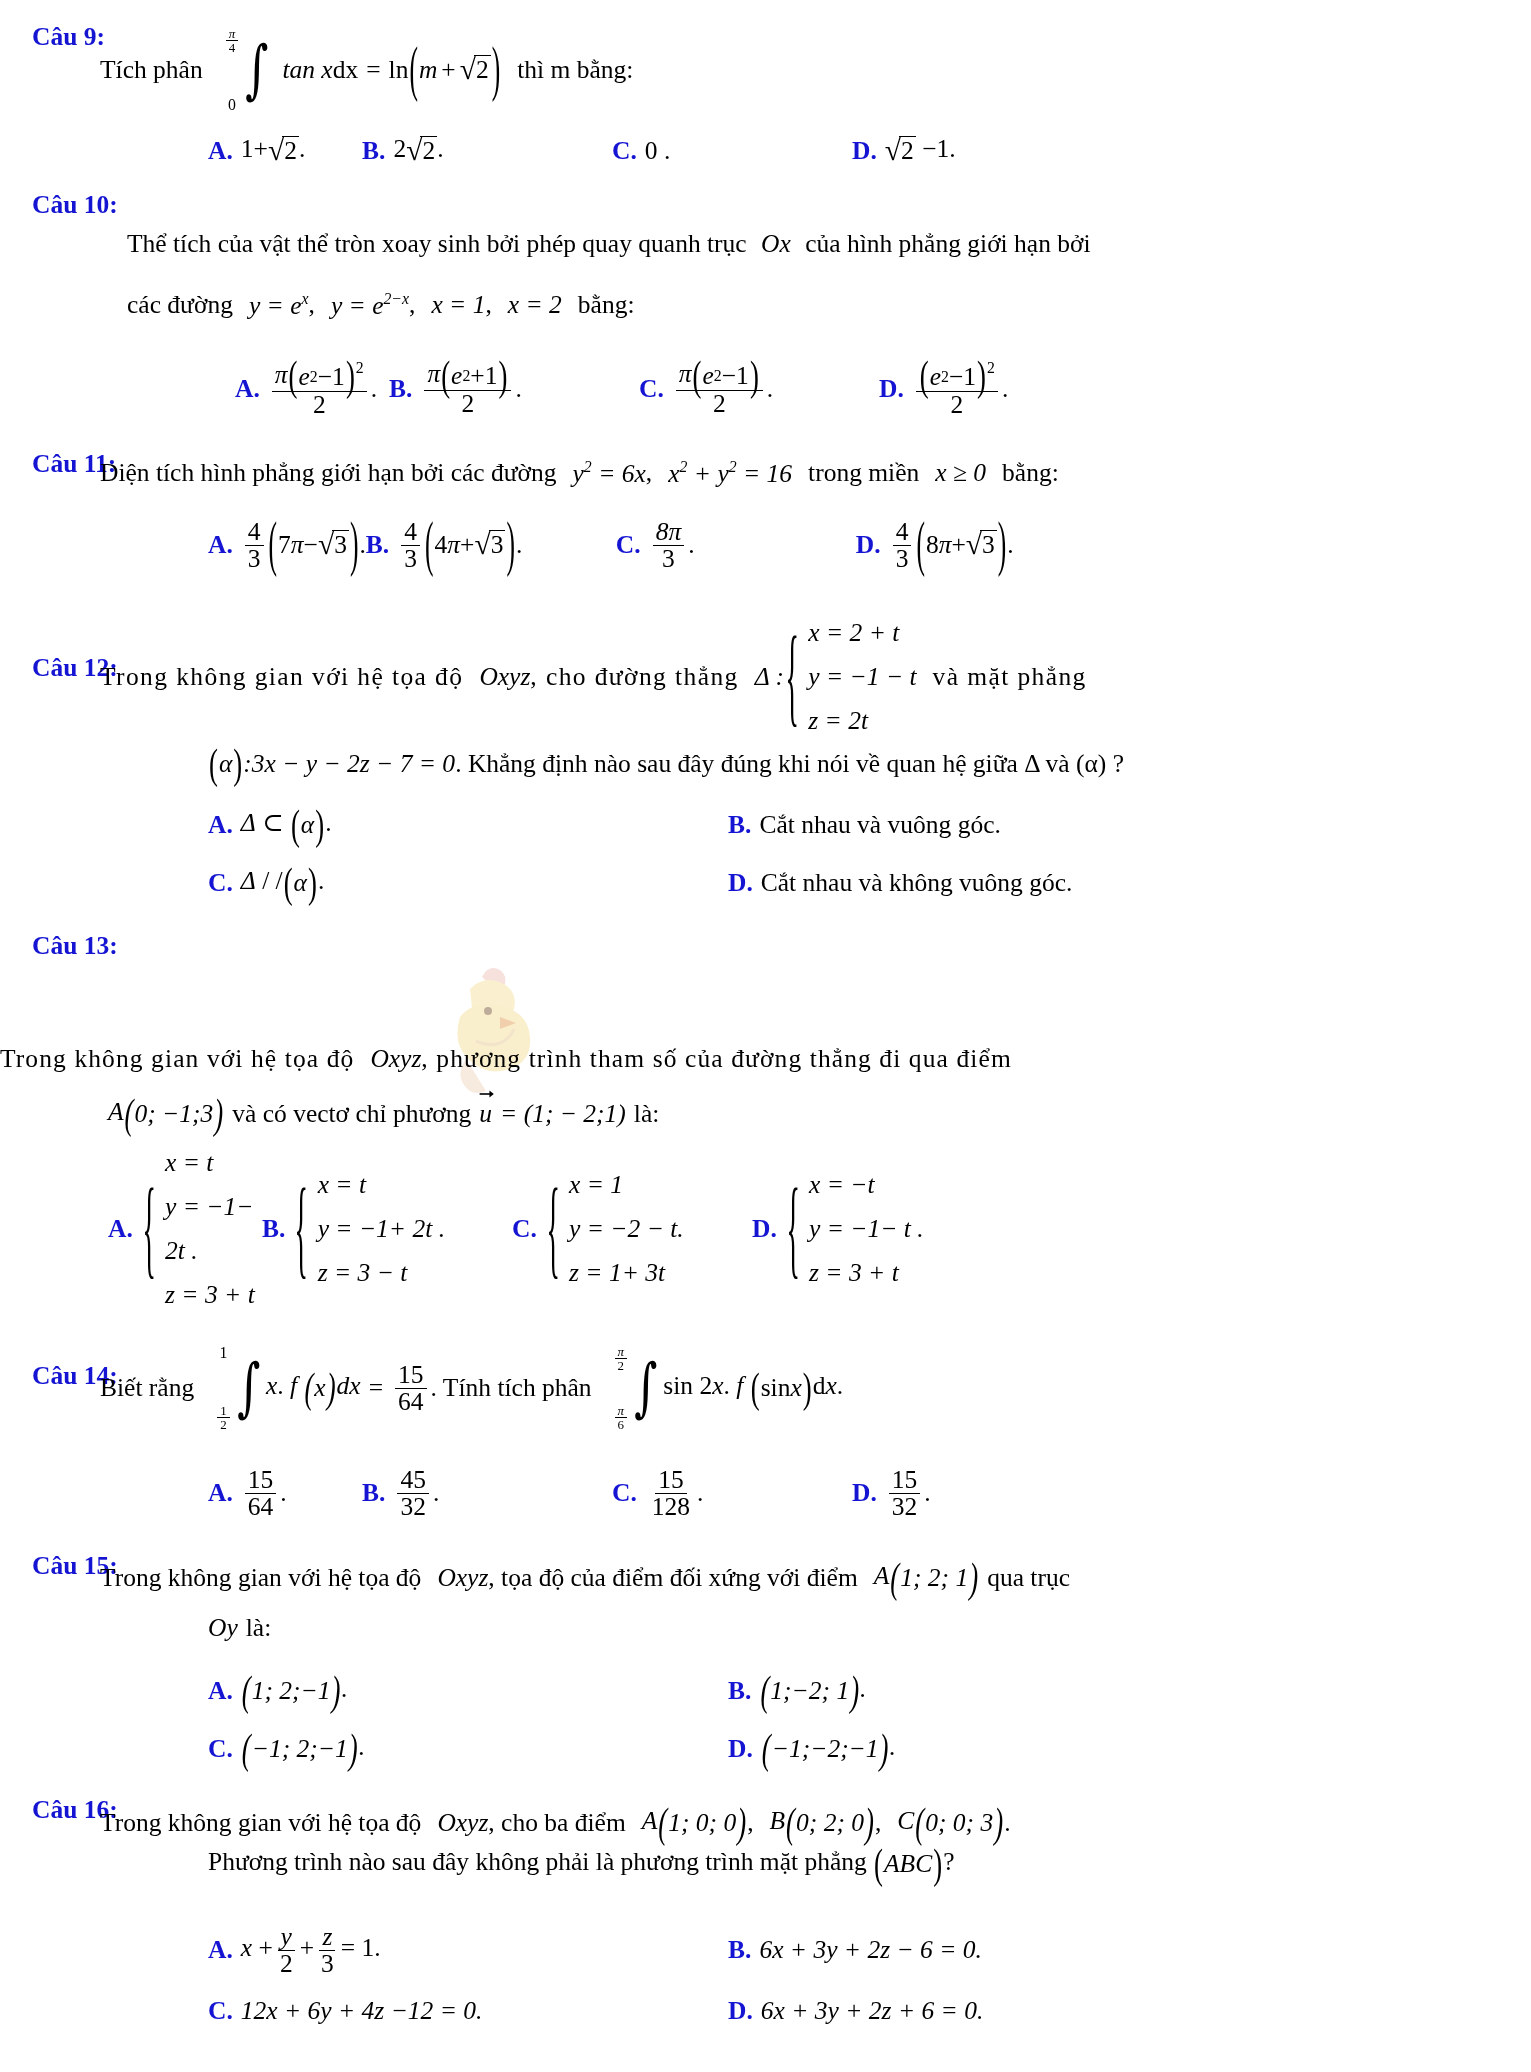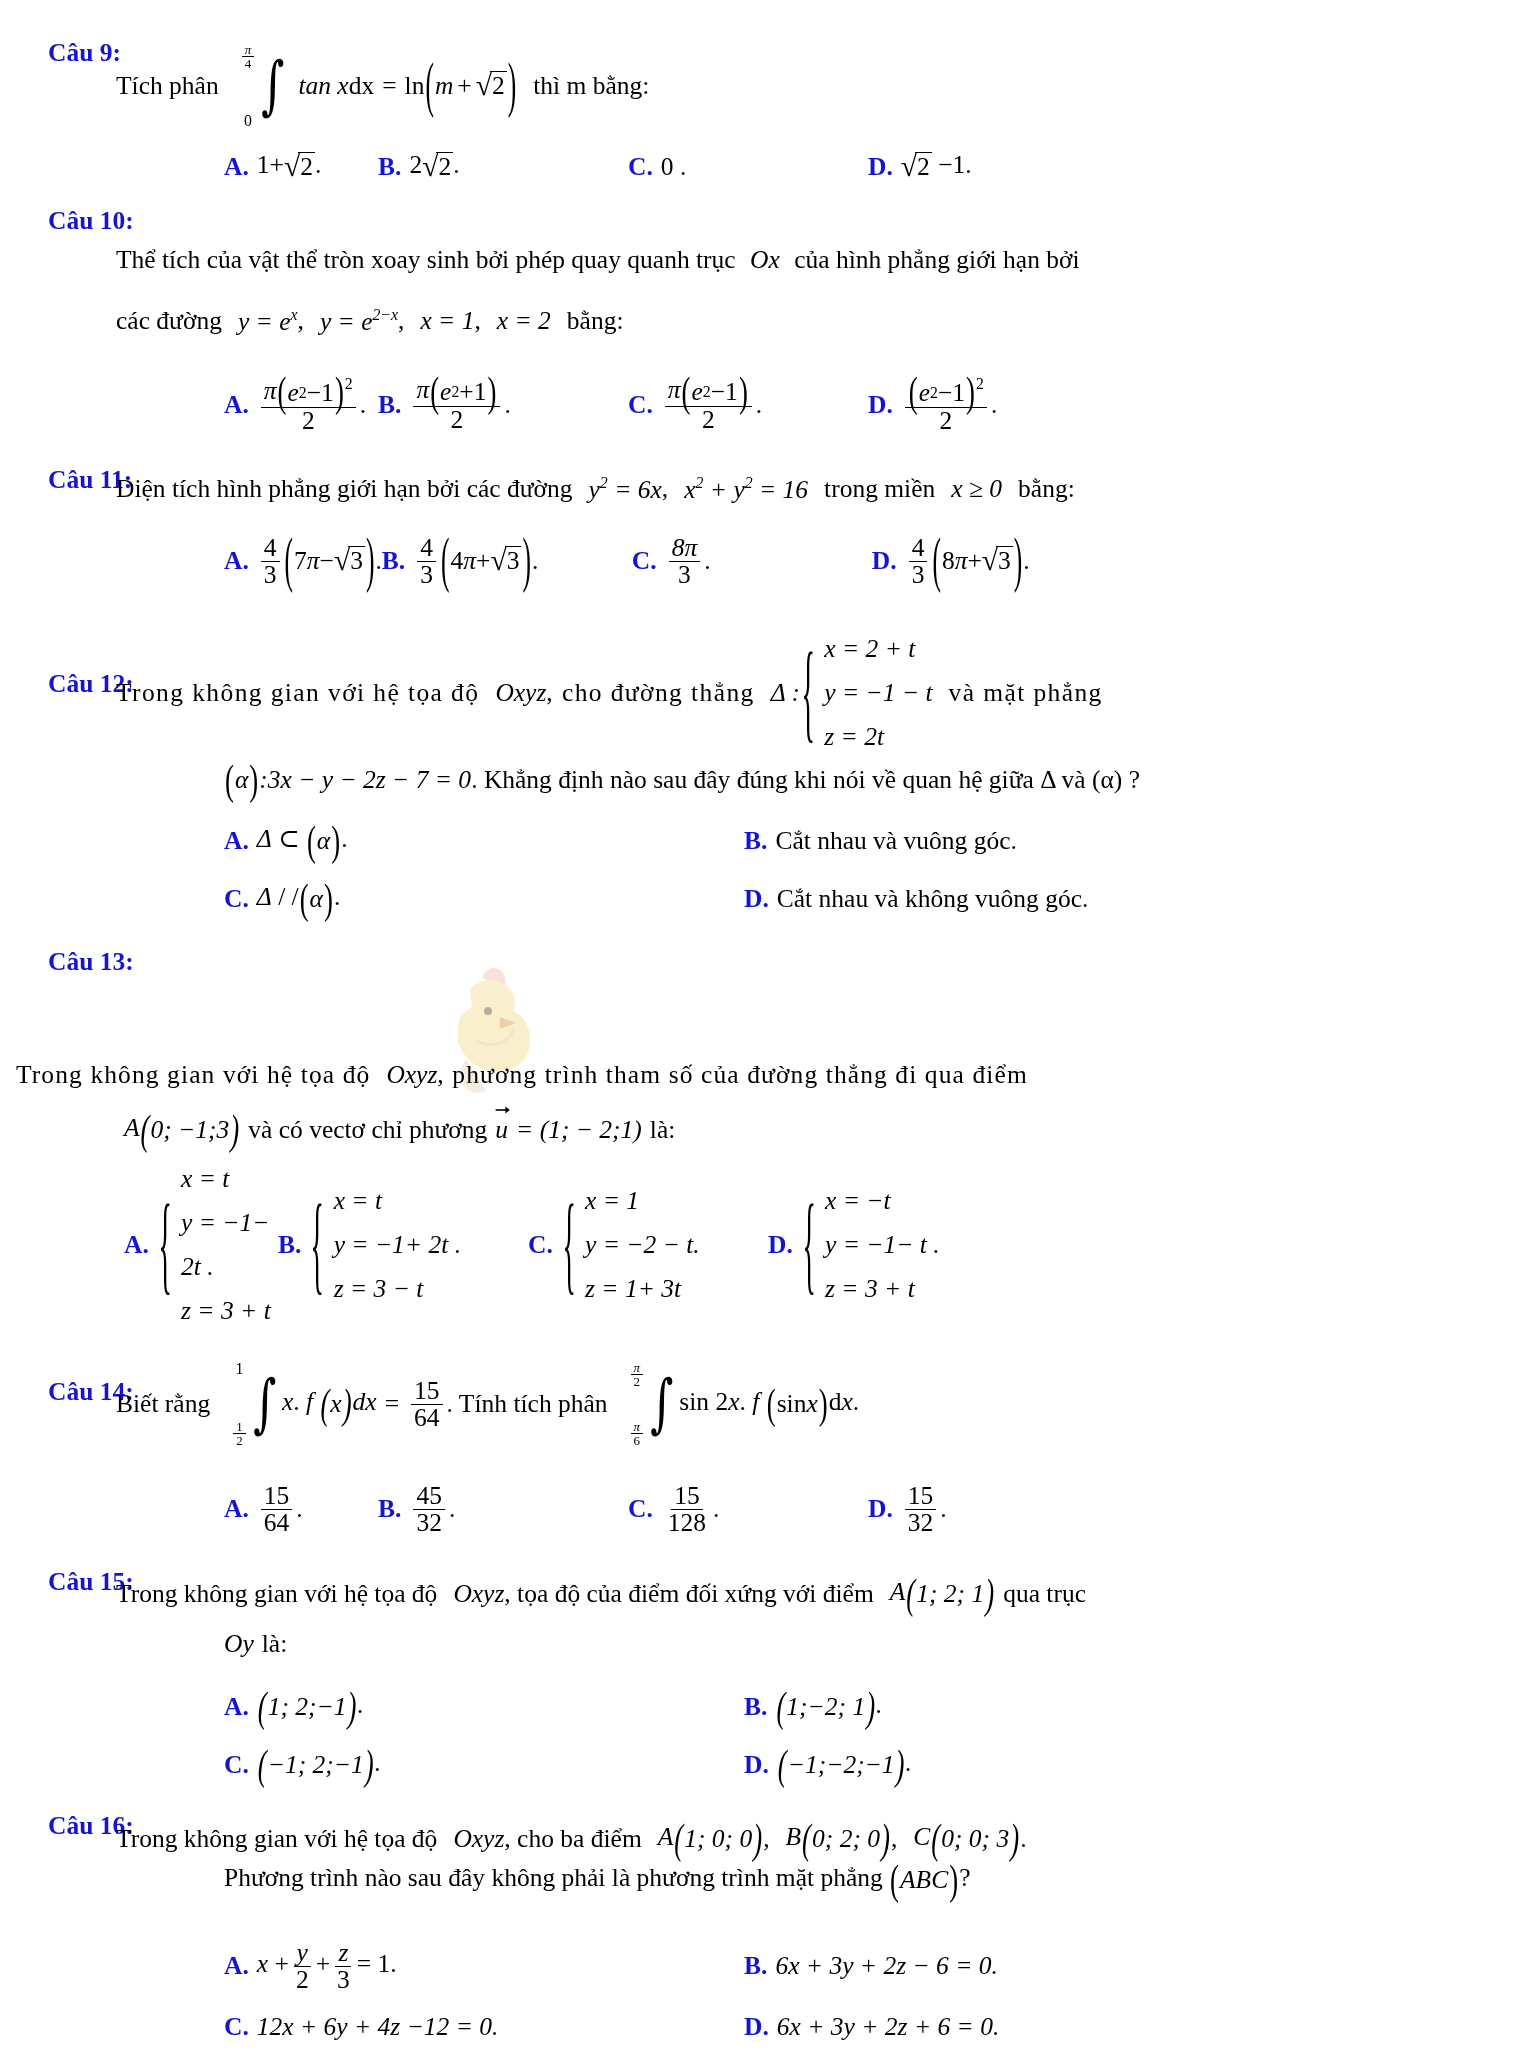--- a/index.html
+++ b/index.html
@@ -35,21 +35,21 @@
     position:absolute;
     left:0px; top:0px;
     width:150px;height:150px;
   }
 
   
   #page{
     position:absolute;
     inset:0;
     z-index:2;
-    padding:16px;
+    padding:0;
   }
 
   .q{
     position:relative;
     display:flex;
     align-items:flex-start;
     font-size:25.5px;
     line-height:1.05;
   }
   .qlabel{
@@ -230,21 +230,21 @@
           <span class="ol">D.</span>
           <span><span class="sqrt">
                 <span class="rad">√</span>
                 <span class="rand">2</span>
               </span> −1.</span>
         </div>
       </div>
     </div>
   </div>
 
-  <div class="q" style="margin-top:18px;">
+  <div class="q" style="margin-top:18px;gap:27px;">
     <div class="qlabel">Câu 10:</div>
     <div class="qbody">
       <div class="line" style="height:48px;margin-top:39px;">
         <span>Thể tích của vật thể tròn xoay sinh bởi phép quay quanh trục</span>
         <span class="sp"></span><span class="mi">Ox</span><span class="sp"></span>
         <span>của hình phẳng giới hạn bởi</span>
       </div>
       <div class="line" style="height:52px;display:flex;align-items:center;">
         <span>các đường</span>
           <span class="sp2"></span>

